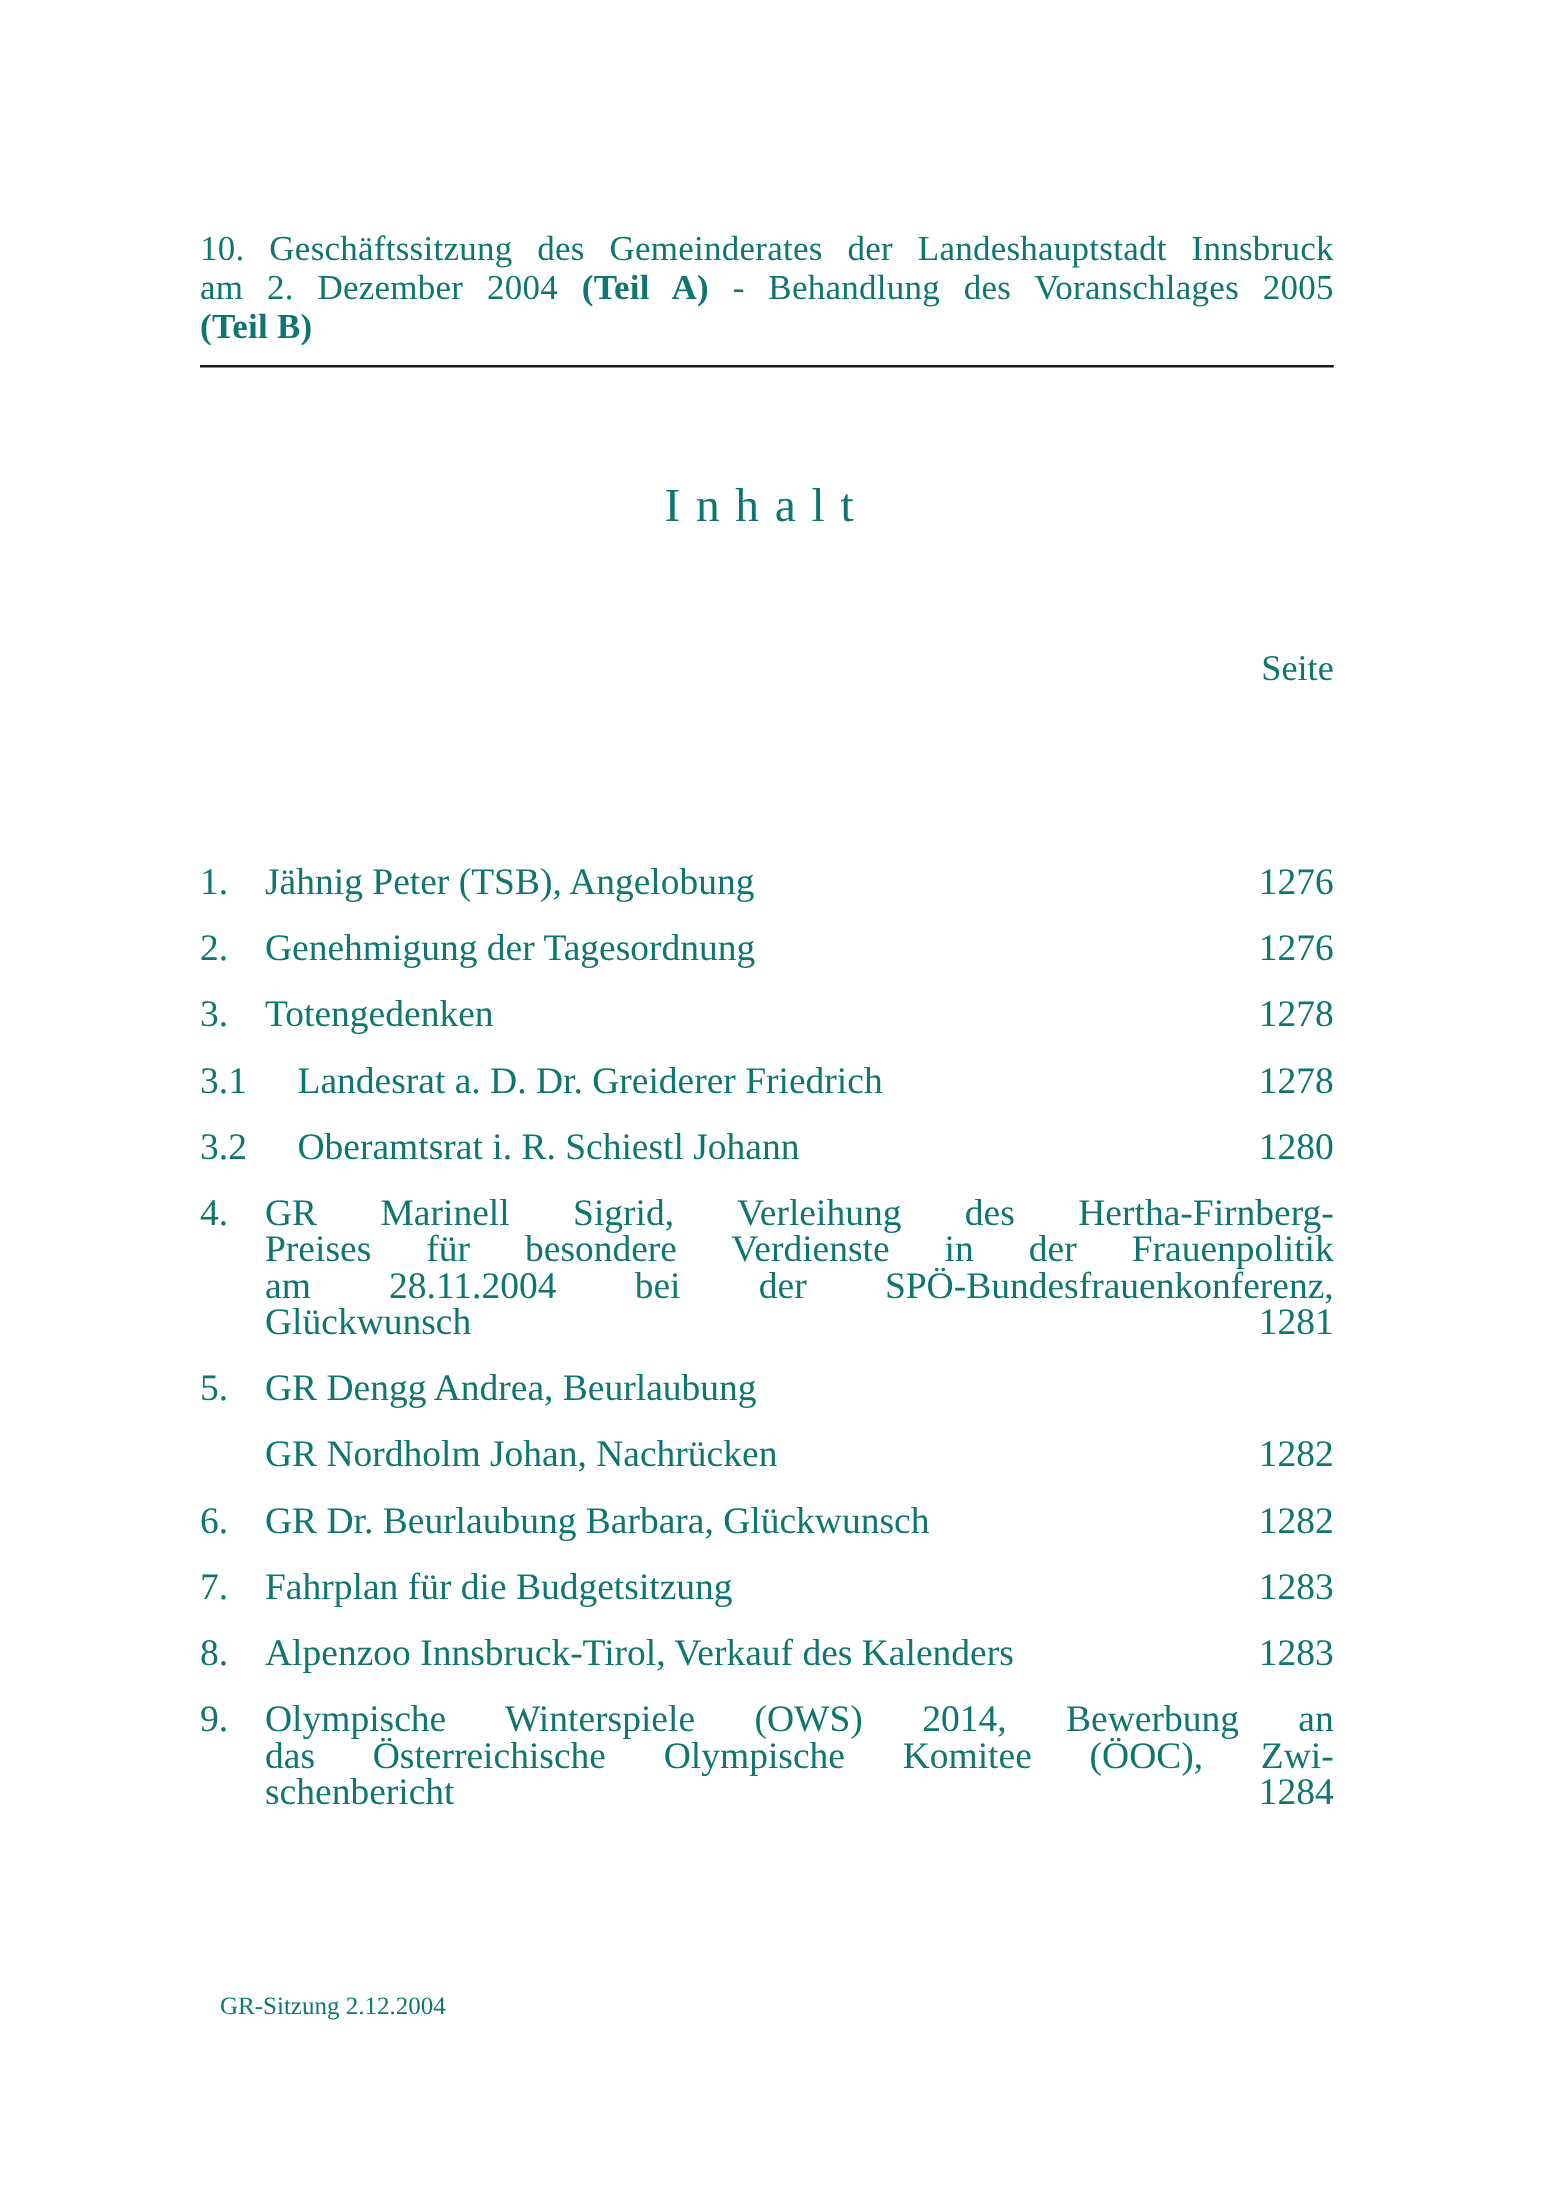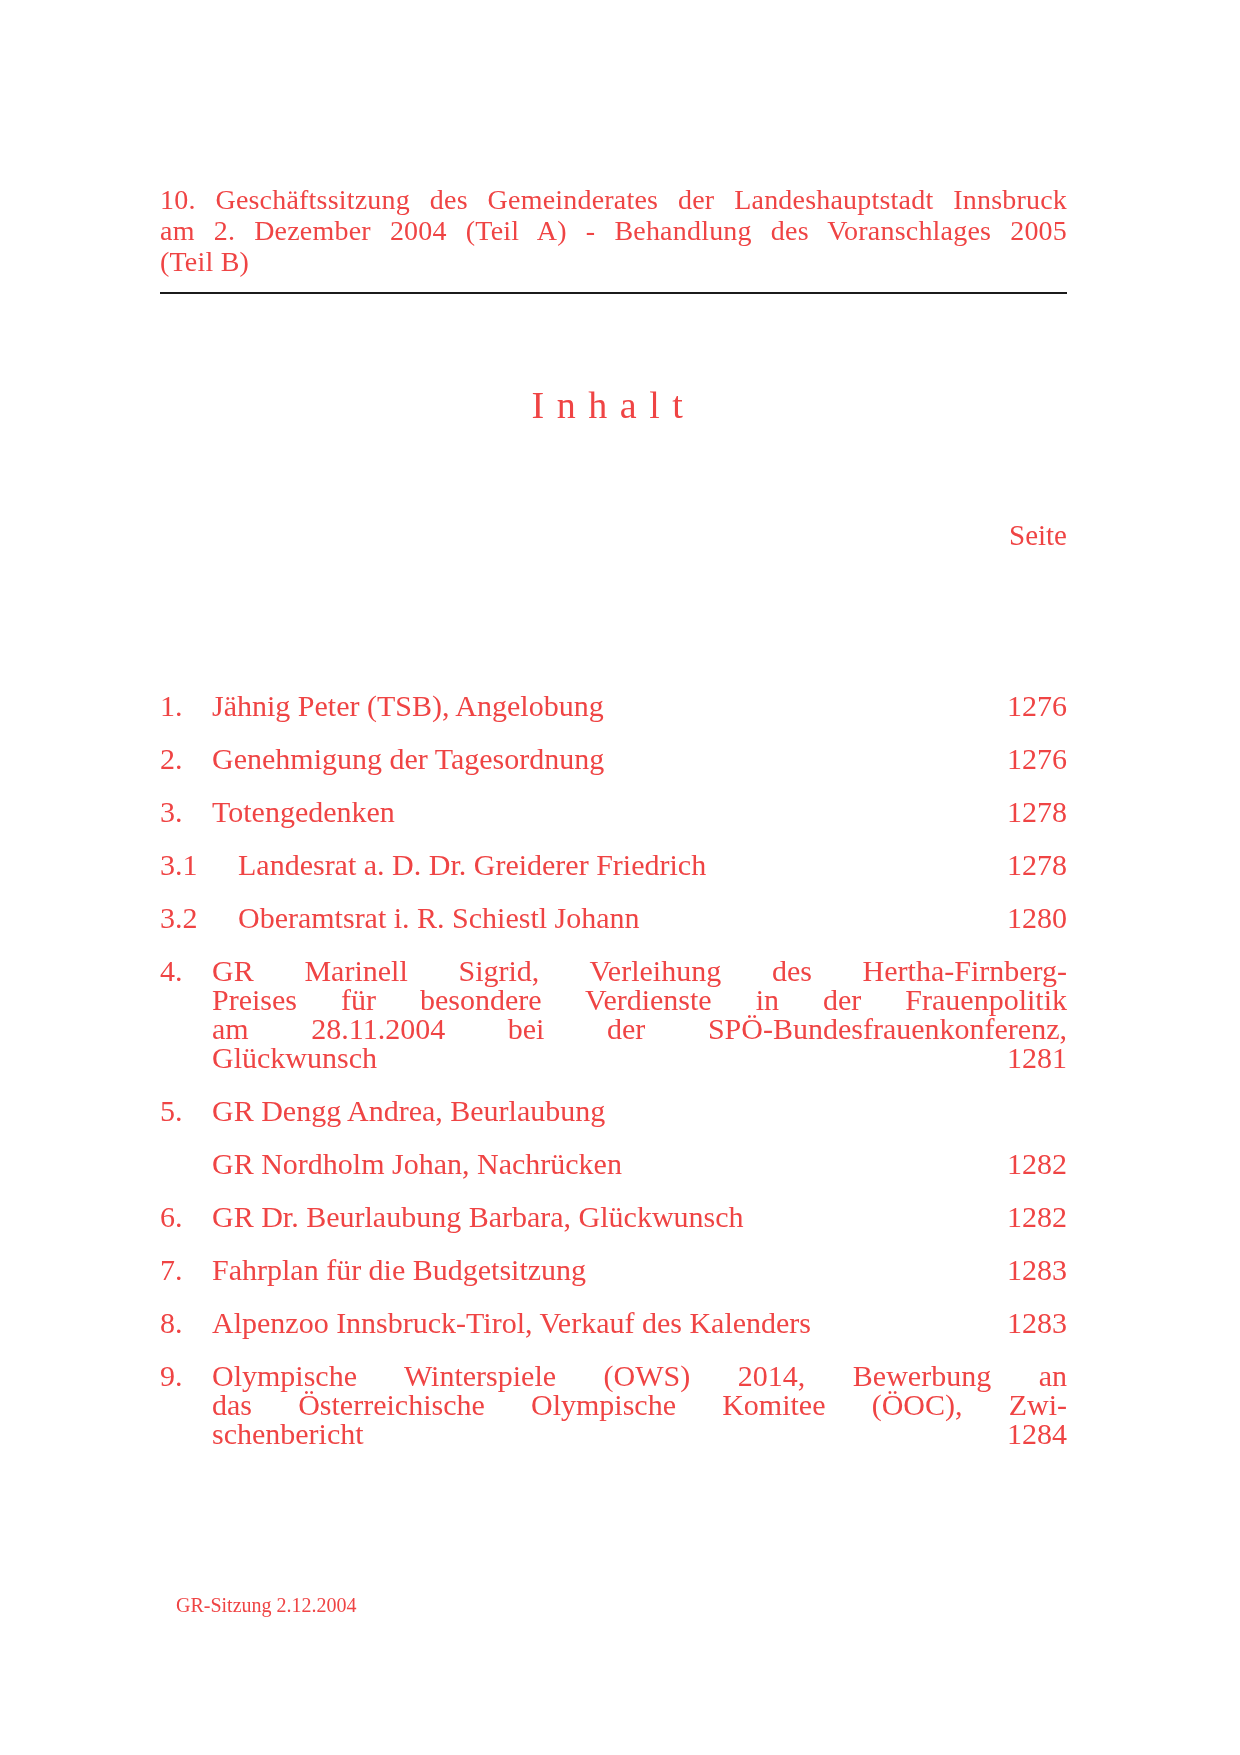--- a/index.html
+++ b/index.html
@@ -6,40 +6,40 @@
     margin: 0;
     padding: 0;
     background: #e8e8e8;
   }
   .page {
     position: relative;
     width: 1240px;
     height: 1755px;
     margin: 0 auto;
     background: #ffffff;
-    color: #ef4444;
+    color: #0f766e;
     font-family: "Liberation Serif", "DejaVu Serif", serif;
     overflow: hidden;
   }
   .content {
     margin-left: 160px;
     width: 907px;
   }
   
   .doc-header {
     padding-top: 184px;
     font-size: 28px;
     line-height: 31px;
     letter-spacing: 0.2px;
   }
   .doc-header .hline.just {
     text-align: justify;
     text-align-last: justify;
   }
-  .doc-header .b { font-weight: normal; margin-top: 40px; }
+  .doc-header .b { font-weight: bold; margin-top: 40px; }
   .rule {
     margin-top: 15px;
     border-top: 2px solid #1b1b1b;
     height: 0;
   }
   
   .inhalt {
     margin-top: 96px;
     text-align: center;
     font-size: 38px;

